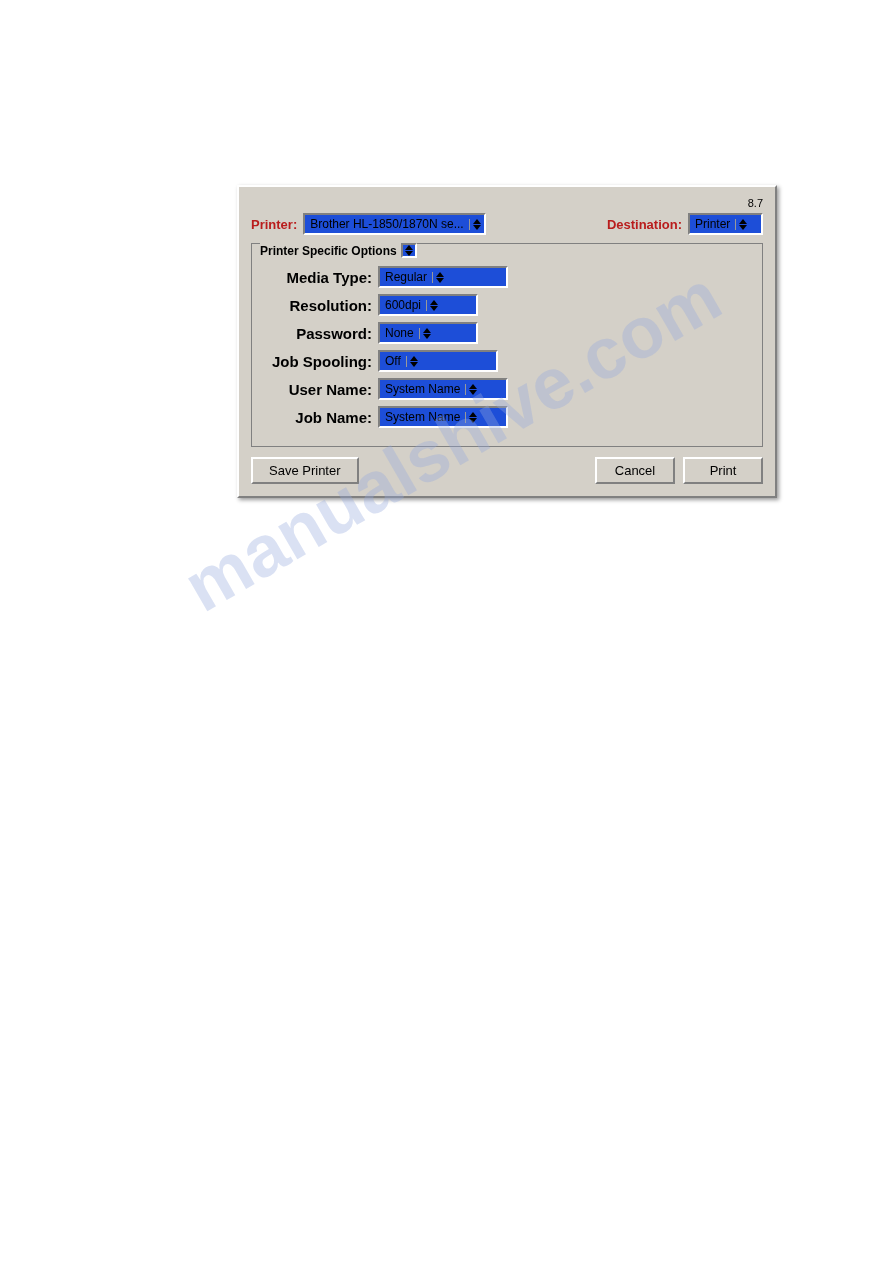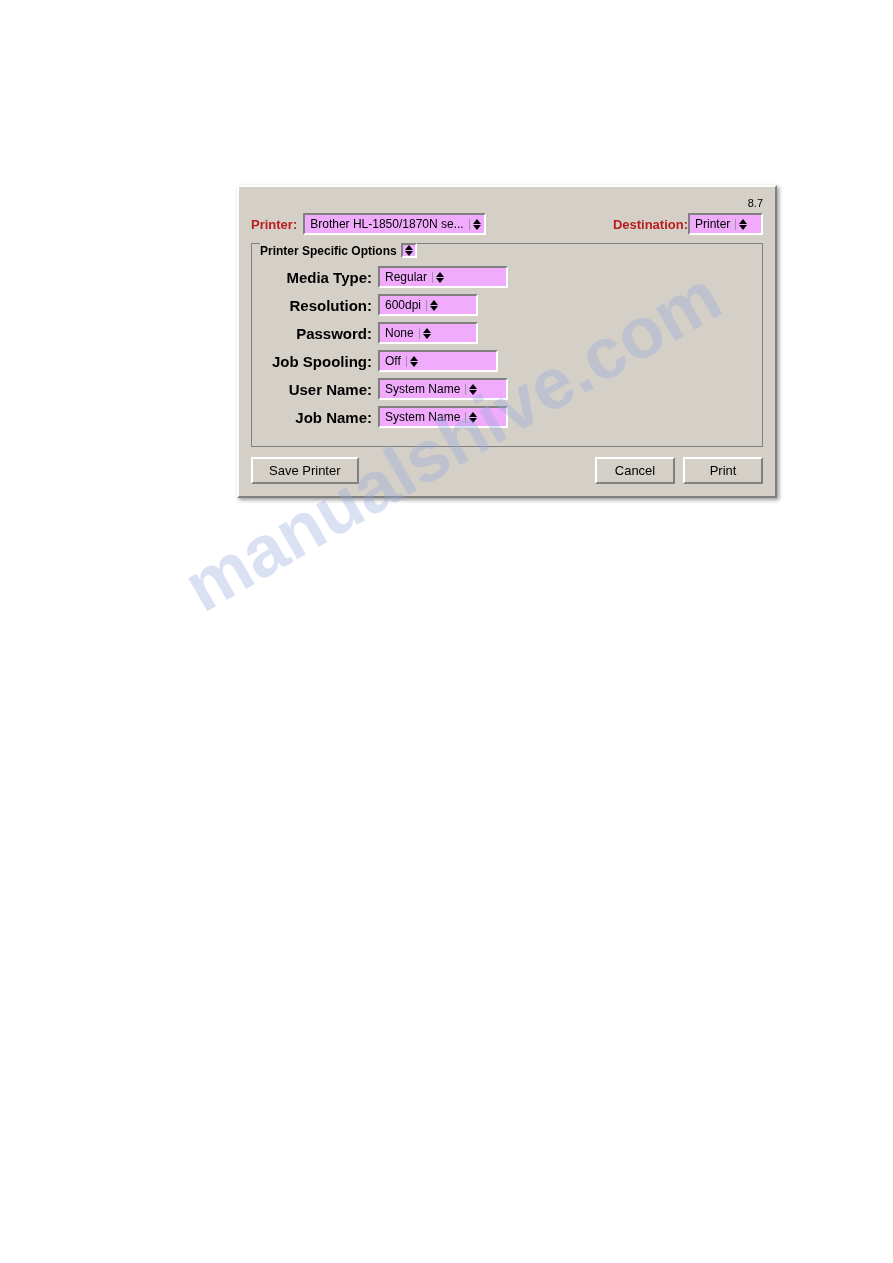--- a/index.html
+++ b/index.html
@@ -65,20 +65,21 @@
 
     .top-left {
       display: flex;
       align-items: center;
       gap: 6px;
     }
 
     .top-right {
       display: flex;
       align-items: center;
+      gap: 6px;
       text-align: right;
     }
 
     .label {
       font-size: 13px;
       font-weight: bold;
       color: #b91c1c;
     }
 
     .options-group {
@@ -143,21 +144,21 @@
     }
 
     .btn-right-group {
       display: flex;
       gap: 8px;
     }
 
     .inline-select {
       display: inline-flex;
       align-items: center;
-      background: #f0abfc;
+      background: #1d4ed8;
       border-top: 2px solid #808080;
       border-left: 2px solid #808080;
       border-right: 2px solid #ffffff;
       border-bottom: 2px solid #ffffff;
       font-size: 12px;
       cursor: pointer;
     }
 
     .inline-select .sel-text {
       padding: 2px 5px;

